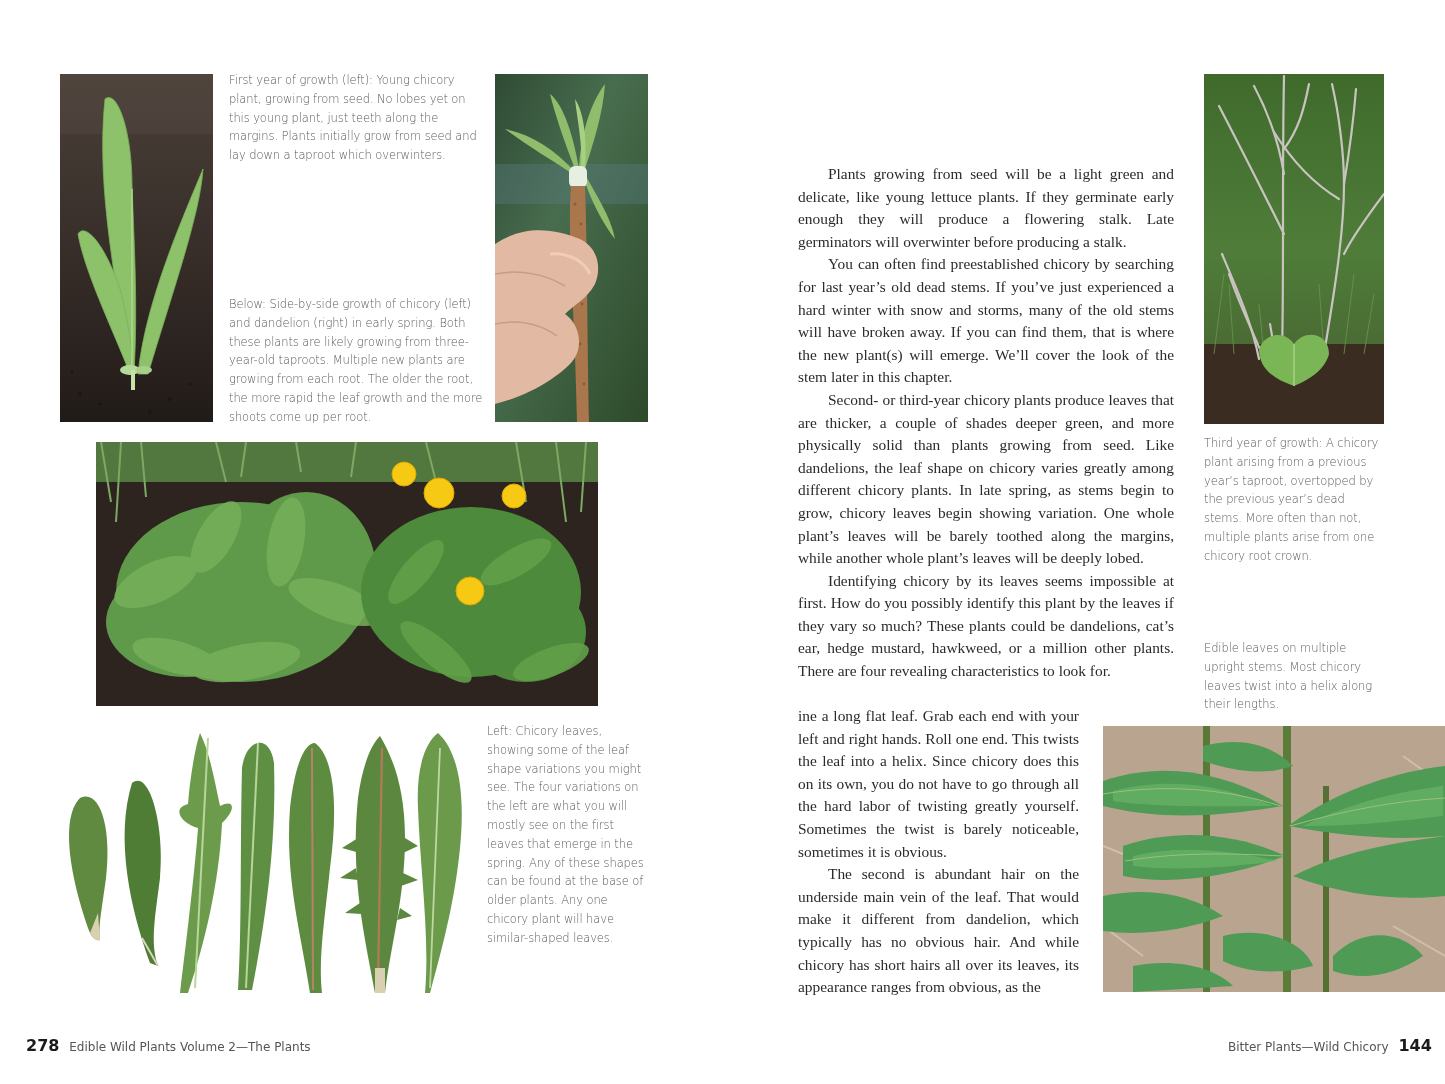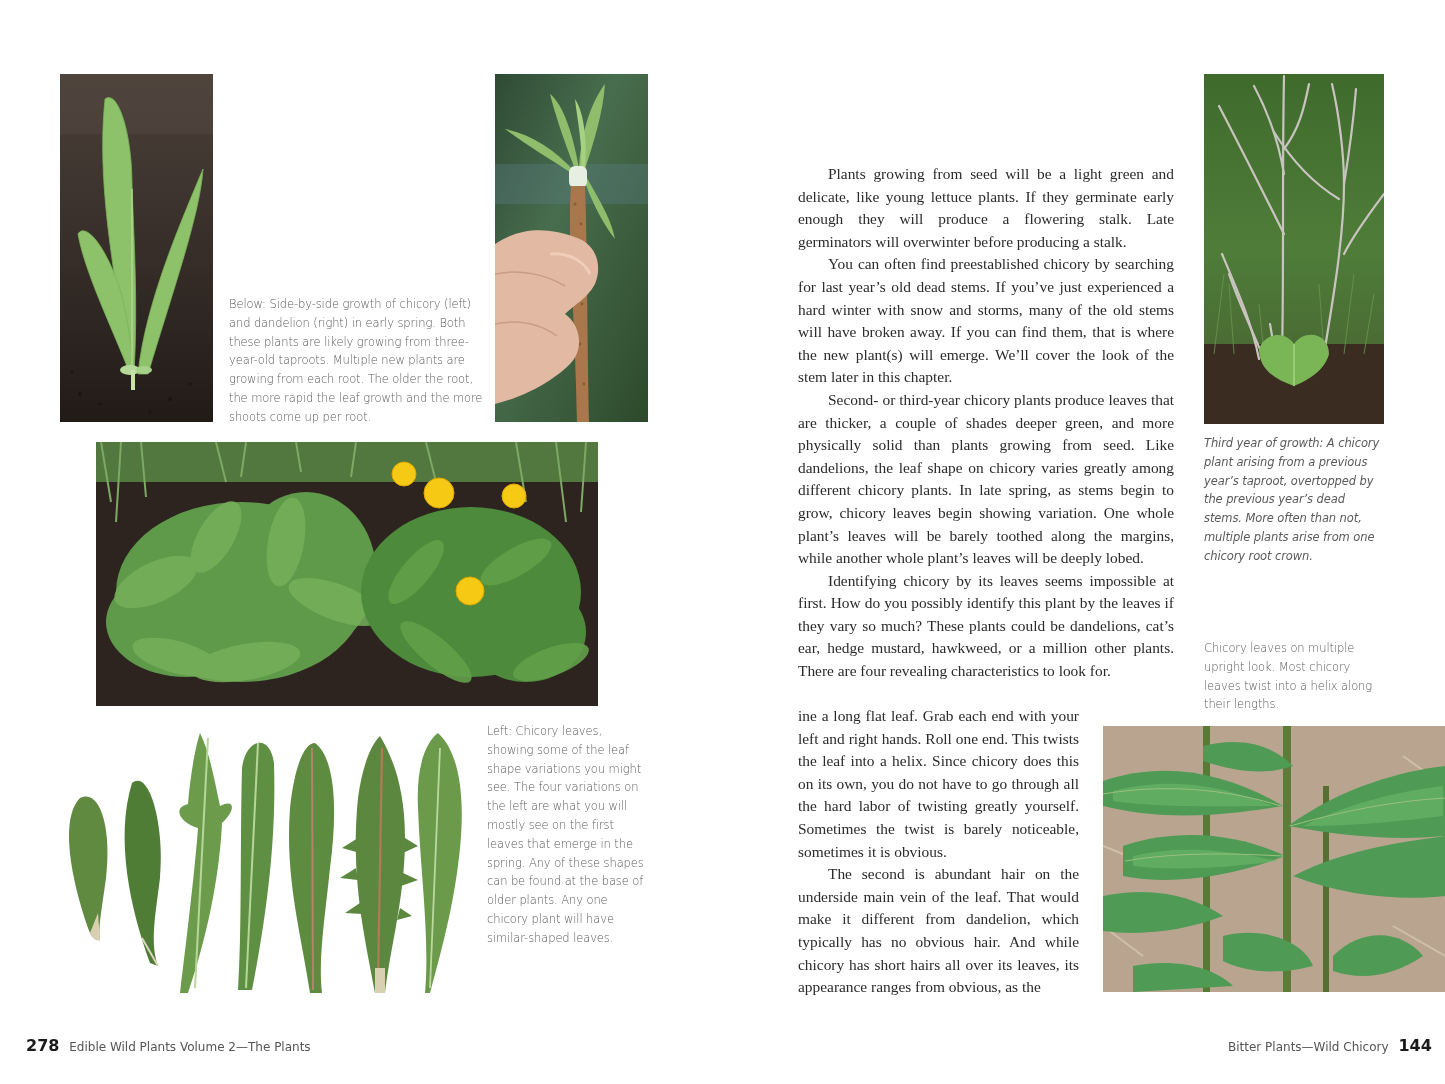--- a/index.html
+++ b/index.html
@@ -68,20 +68,23 @@
         <circle cx="20" cy="320" r="2"></circle>
           <circle cx="40" cy="330" r="1.6"></circle>
           <circle cx="110" cy="325" r="2"></circle>
         <circle cx="130" cy="310" r="1.5"></circle>
           <circle cx="90" cy="338" r="1.8"></circle>
           <circle cx="12" cy="298" r="1.4"></circle>
       </g>
     </svg>
   </div>
 
+  <div class="caption" style="left:229px; top:71px; width:252px;">
+    <p>First year of growth (left): Young chicory plant, growing from seed. No lobes yet on this young plant, just teeth along the margins. Plants initially grow from seed and lay down a taproot which overwinters.</p>
+  </div>
 
 
   <div class="caption" style="left:229px; top:295px; width:256px;">
     <p>Below: Side-by-side growth of chicory (left) and dandelion (right) in early spring. Both these plants are likely growing from three-year-old taproots. Multiple new plants are growing from each root. The older the root, the more rapid the leaf growth and the more shoots come up per root.</p>
   </div>
 
   <div class="photo" style="left:495px; top:74px; width:153px; height:348px;">
     <svg viewBox="0 0 153 348" preserveAspectRatio="none">
       <defs>
         <linearGradient id="tbg" x1="0" y1="0" x2="1" y2="1">
@@ -249,26 +252,26 @@
         <path d="M60 285 C50 260, 35 230, 25 200"></path>
         <path d="M70 290 C70 270, 68 260, 66 250"></path>
       </g>
       <g fill="#7ab656">
         <path d="M55 275 C60 260, 80 255, 90 270 C100 255, 125 258, 125 280 C120 300, 95 310, 90 312 C70 305, 55 295, 55 275 Z"></path>
       </g>
       <path d="M90 312 L90 270" stroke="#a9d285" stroke-width="1.5"></path>
     </svg>
   </div>
 
-  <div class="caption" style="left:1204px; top:434px; width:180px;font-style:italic;">
+  <div class="caption" style="left:1204px; top:434px; width:180px;">
     <p>Third year of growth: A chicory plant arising from a previous year’s taproot, overtopped by the previous year’s dead stems. More often than not, multiple plants arise from one chicory root crown.</p>
   </div>
 
   <div class="caption" style="left:1204px; top:639px; width:175px;">
-    <p>Chicory leaves on multiple upright look. Most chicory leaves twist into a helix along their lengths.</p>
+    <p>Edible leaves on multiple upright stems. Most chicory leaves twist into a helix along their lengths.</p>
   </div>
 
   <div class="photo" style="left:1103px; top:726px; width:342px; height:266px;">
     <svg viewBox="0 0 342 266" preserveAspectRatio="none">
       <rect width="342" height="266" fill="#b9a58f"></rect>
       <g stroke="#d8c9b6" stroke-width="2" opacity="0.7">
         <line x1="0" y1="60" x2="60" y2="80"></line>
           <line x1="0" y1="120" x2="50" y2="140"></line>
         <line x1="0" y1="200" x2="40" y2="230"></line>
           <line x1="300" y1="30" x2="342" y2="60"></line>

